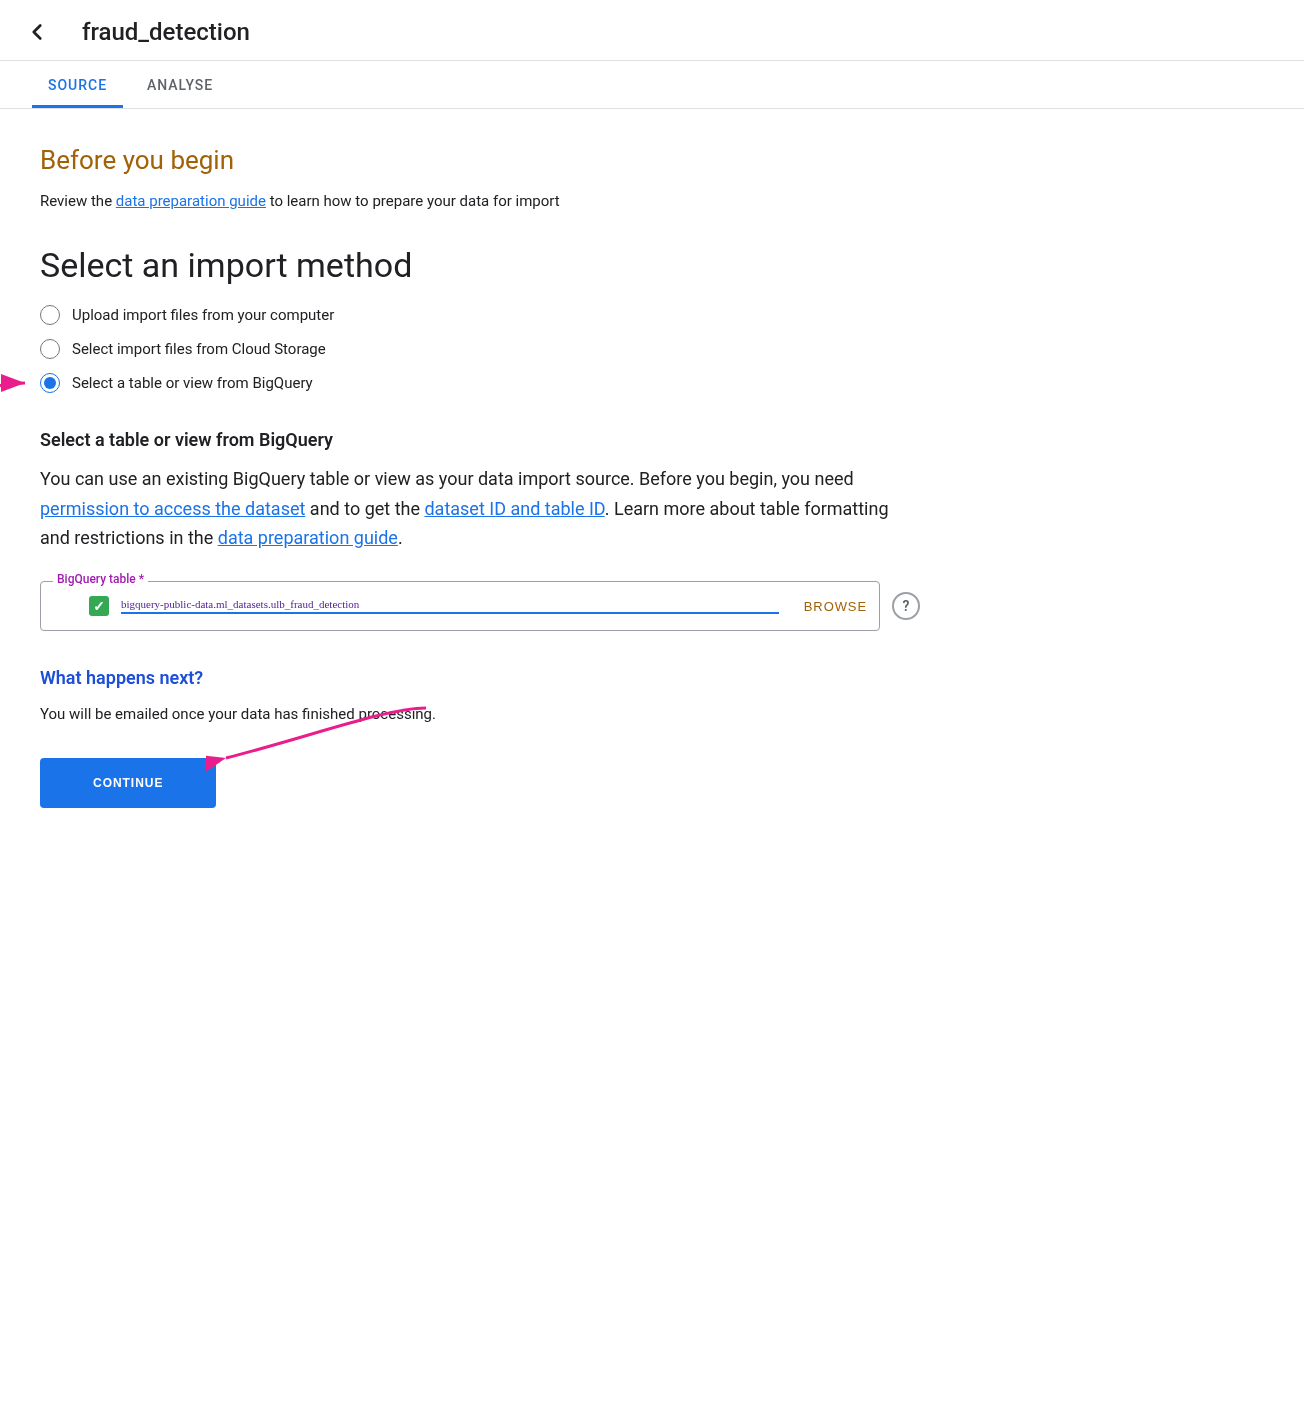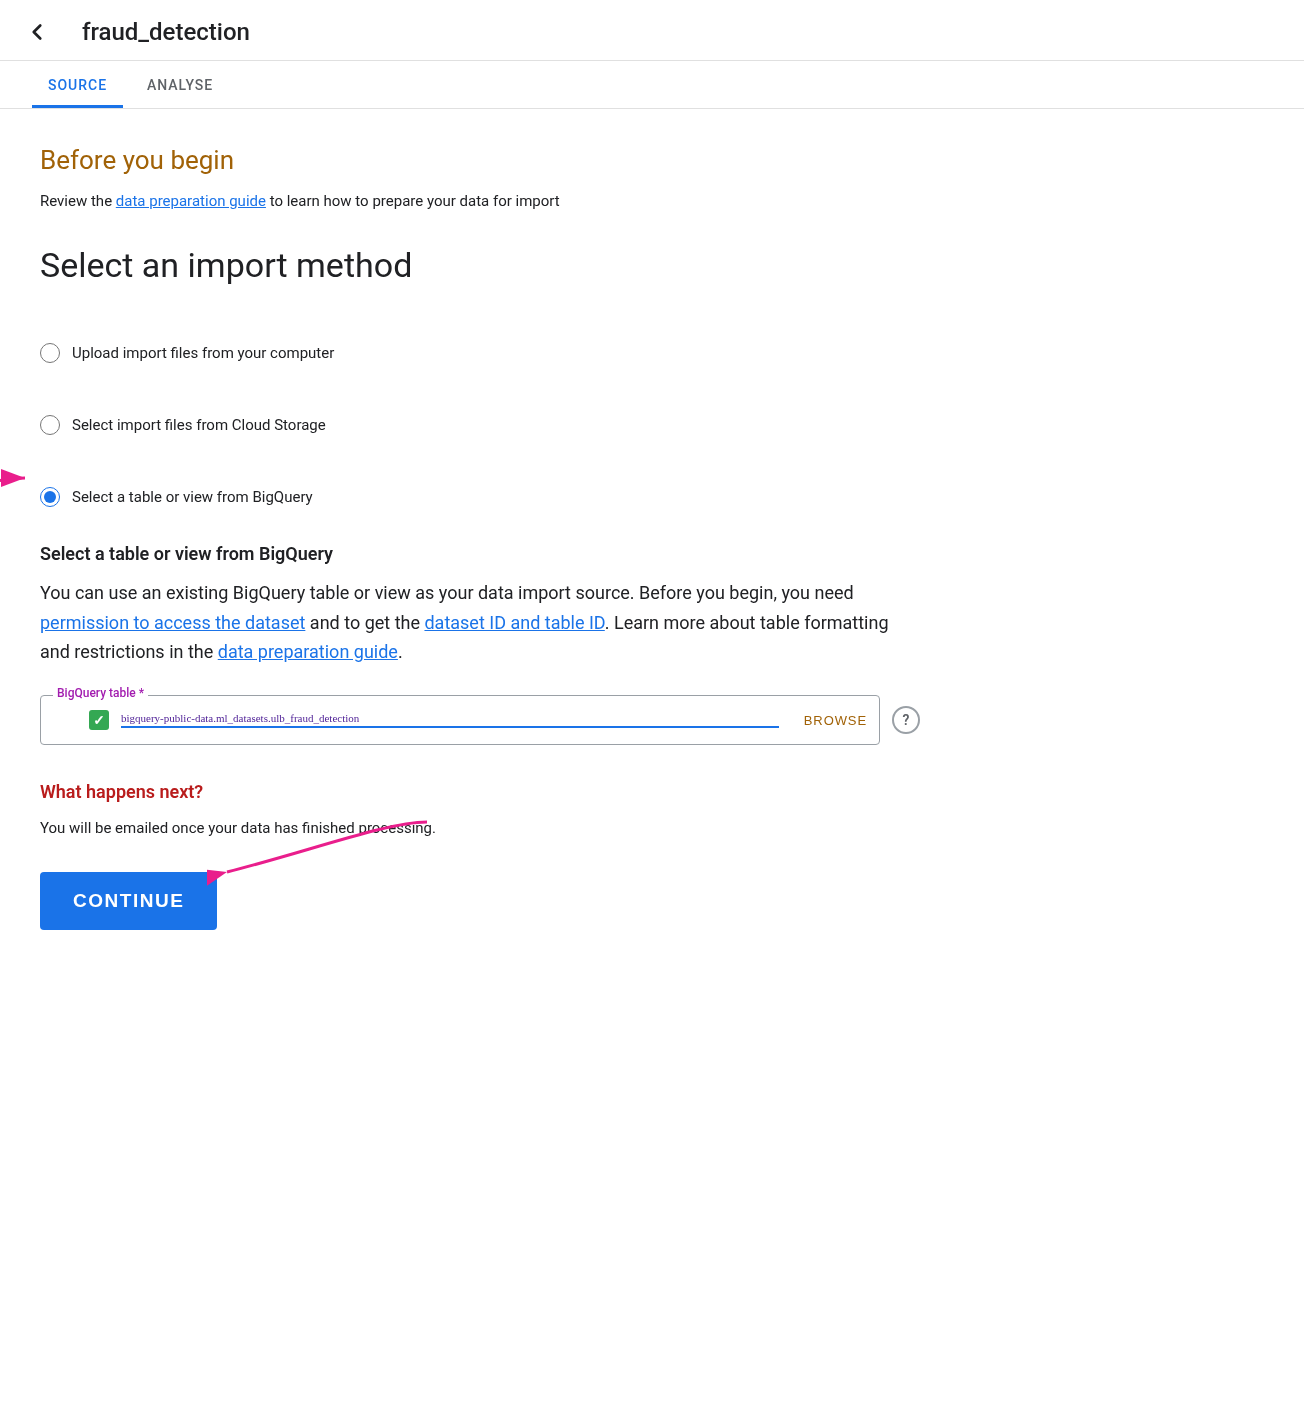--- a/index.html
+++ b/index.html
@@ -101,21 +101,20 @@
       gap: 14px;
       margin-bottom: 36px;
     }
     .radio-label {
       display: flex;
       align-items: center;
       font-size: 15px;
       color: #202124;
       cursor: pointer;
       gap: 12px;
-      margin-top: 38px;
     }
     .radio-input {
       width: 20px;
       height: 20px;
       accent-color: #1a73e8;
       cursor: pointer;
     }
 
     
     .bq-section-title {
@@ -210,38 +209,38 @@
       font-weight: 600;
       margin-left: 12px;
       cursor: pointer;
       flex-shrink: 0;
     }
 
     
     .what-next-title {
       font-size: 18px;
       font-weight: 600;
-      color: #b91c1c;
+      color: #1d4ed8;
       margin-bottom: 14px;
     }
     .what-next-body {
       font-size: 15px;
       color: #202124;
       margin-bottom: 32px;
       line-height: 1.6;
     }
 
     
     .continue-btn {
       background: #1a73e8;
       color: #fff;
       border: none;
       border-radius: 4px;
-      padding: 18px 33px;
-      font-size: 19px;
+      padding: 18px 53px;
+      font-size: 12px;
       font-weight: 700;
       letter-spacing: 0.08em;
       cursor: pointer;
       text-transform: uppercase;
     }
 
     
     .bq-input-value {
       border-bottom: 2px solid #1a73e8;
       padding-bottom: 2px;

